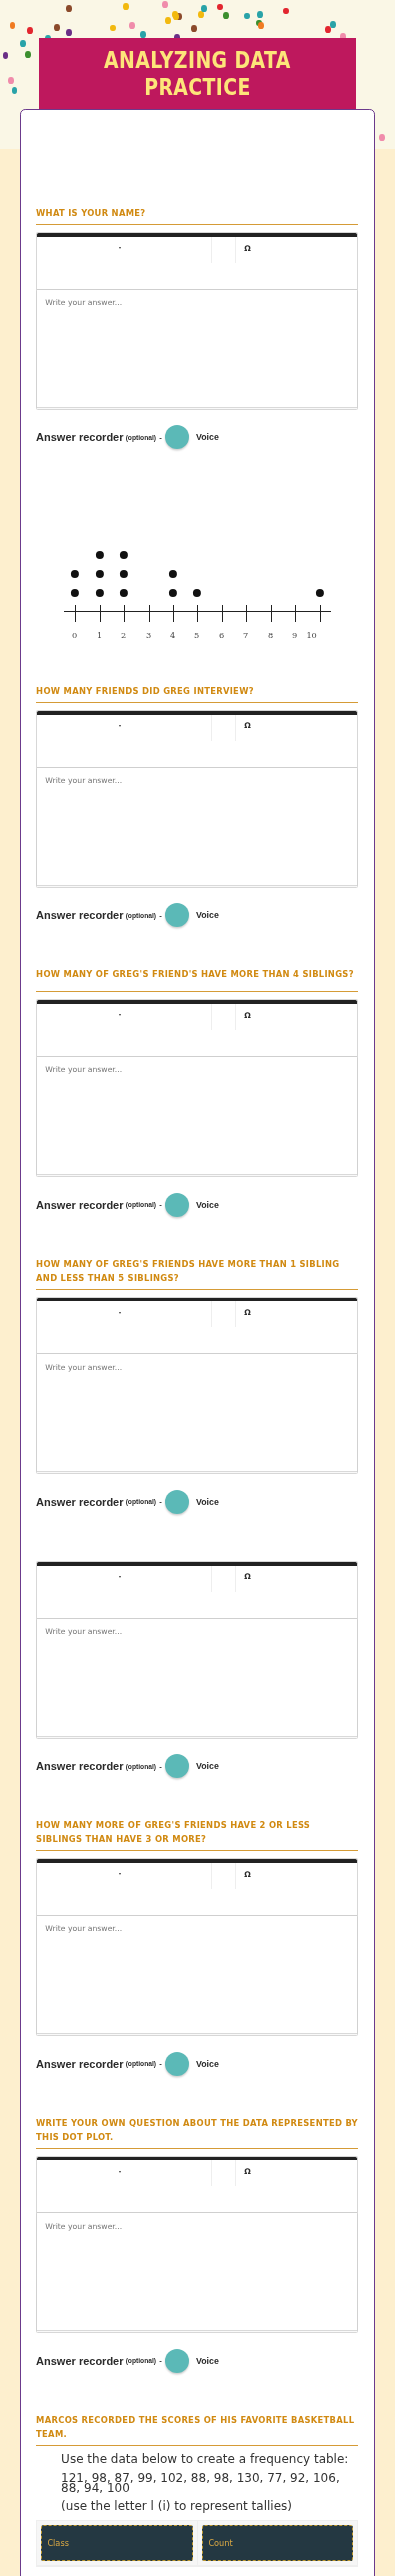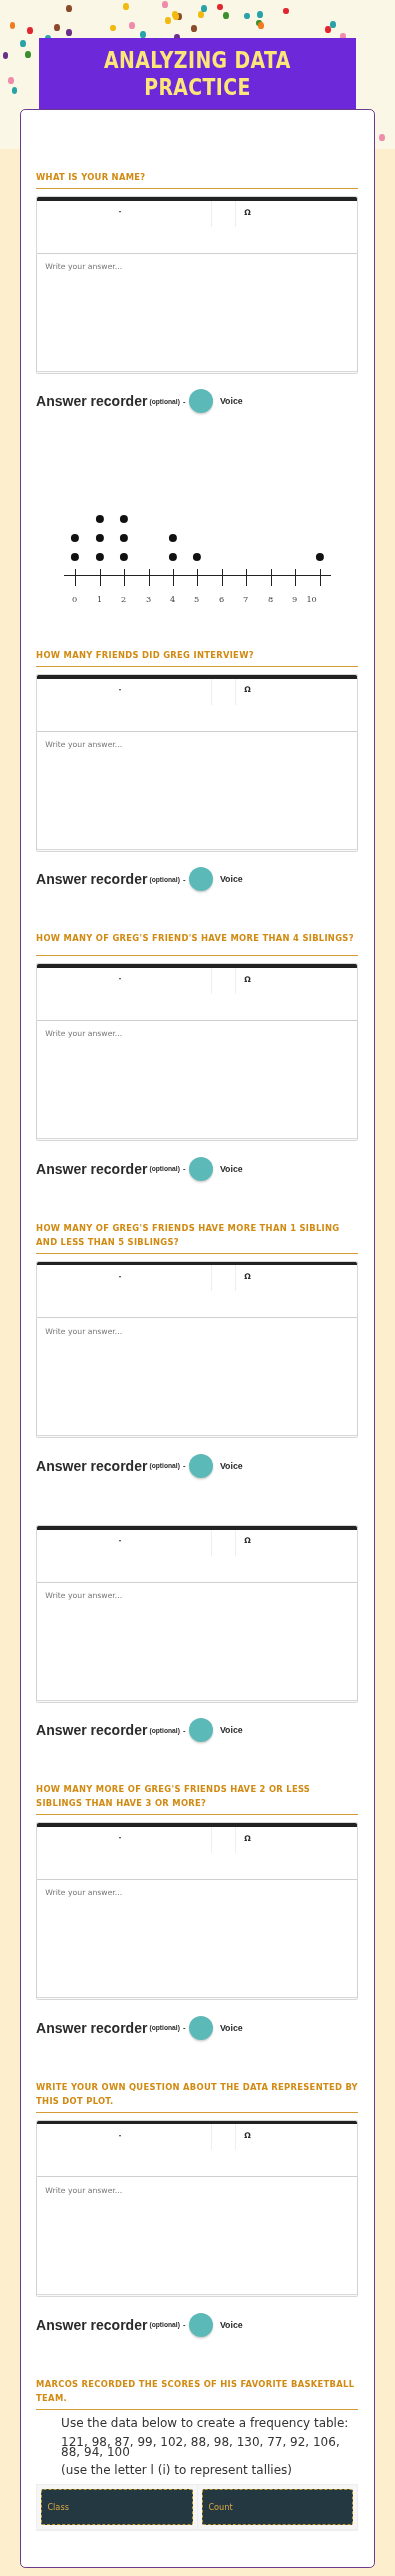--- a/index.html
+++ b/index.html
@@ -11,35 +11,35 @@
     position: relative;
     min-height: 3652px;
   }
   .confetti-bg {
     position: absolute; left: 0; top: 0; width: 396px; height: 149px;
     background: #faf7e6; overflow: hidden;
   }
   .dot { position: absolute; width: 5.7px; height: 6.7px; border-radius: 50%; }
   .title-banner {
     position: absolute; left: 39px; top: 38px; width: 317px; height: 71px;
-    background: #6d28d9; display: flex; align-items: center; justify-content: center;
+    background: #be185d; display: flex; align-items: center; justify-content: center;
     text-align: center;
   }
   .title-banner h1 {
     font-family: "DejaVu Sans", sans-serif;
     font-weight: bold; font-size: 23px; line-height: 27px; letter-spacing: 0.5px;
     color: #fde57a; text-transform: uppercase; transform: scaleX(0.82);
   }
   .sheet {
     position: absolute; left: 19.6px; top: 109px; width: 355px;
     background: #ffffff; border: 1.5px solid #6b3a8c; border-radius: 5.2px;
     padding: 0 15.5px 36px 15.5px;
   }
   .q-block { padding-top: 40px; }
-  .q-block.first { padding-top: 60px; }
+  .q-block.first { padding-top: 60px; margin-top: 36px; }
   .q-title {
     font-family: "DejaVu Sans Condensed", "DejaVu Sans", sans-serif;
     font-weight: bold; font-size: 9.3px; line-height: 14px; color: #d18a12;
     text-transform: uppercase; letter-spacing: 0.3px;
     padding-bottom: 4.1px; border-bottom: 0.5px solid #d59b36;
   }
   .q-title.center { text-align: center; font-size: 8.2px; line-height: 13.4px; padding: 0 5.2px 6.2px; }
   .editor { margin-top: 7.2px; border: 0.5px solid #d7d7d7; border-radius: 1.5px; background: #fff; }
   .editor-bar { height: 3.6px; background: #222; border-radius: 1.5px 1.5px 0 0; }
   .editor-tools { height: 53px; display: flex; border-bottom: 1px solid #cfcfcf; position: relative; }
@@ -49,21 +49,21 @@
     border-left: 1.5px solid transparent; border-right: 1.5px solid transparent; border-top: 2.1px solid #333;
   }
   .tool-blank { width: 24px; height: 26px; border-right: 0.5px solid #eee; }
   .tool-omega { padding: 6.7px 0 0 8.2px; font-size: 7.7px; font-weight: bold; font-family: "DejaVu Sans", sans-serif; }
   .answer-area {
     height: 117px; padding: 8.2px 8.2px; color: #9d9d9d; font-size: 7.7px;
     font-family: "DejaVu Sans", sans-serif; border: none; width: 100%; resize: none; outline: none;
     box-shadow: 0 1px 1px rgba(0,0,0,0.15);
   }
   .recorder { display: flex; align-items: center; margin-top: 15.5px; height: 24px; }
-  .recorder .lbl { font-weight: bold; font-size: 14px; color: #2b2b2b; }
+  .recorder .lbl { font-weight: bold; font-size: 11px; color: #2b2b2b; }
   .recorder .opt { font-weight: bold; font-size: 6.7px; margin-left: 2.1px; }
   .recorder .dash { font-weight: bold; font-size: 7.7px; margin: 0 3.1px; }
   .rec-btn { width: 24px; height: 24px; border-radius: 50%; background: #5bb9b7; box-shadow: 0 1.5px 2.1px rgba(0,0,0,0.2); }
   .recorder .voice { font-weight: bold; font-size: 8.8px; margin-left: 7.2px; }
   .dotplot { margin: 15.5px auto 0; width: 319px; height: 139px; position: relative; background: #fff; }
   .dp-axis { position: absolute; left: 26px; top: 106px; width: 267px; height: 1.5px; background: #222; }
   .dp-tick { position: absolute; top: 100px; width: 0.5px; height: 17.5px; background: #222; }
   .dp-lbl { position: absolute; top: 125px; font-family: "DejaVu Serif", serif; font-size: 8.2px; color: #444; transform: translateX(-50%); }
   .dp-dot { position: absolute; width: 8.2px; height: 8.2px; border-radius: 50%; background: #111; transform: translate(-50%, -50%); }
   .prompt-text { font-family: "DejaVu Sans", sans-serif; font-size: 12px; color: #333; margin-top: 8.2px; line-height: 10.3px; margin-left: 25px; }

